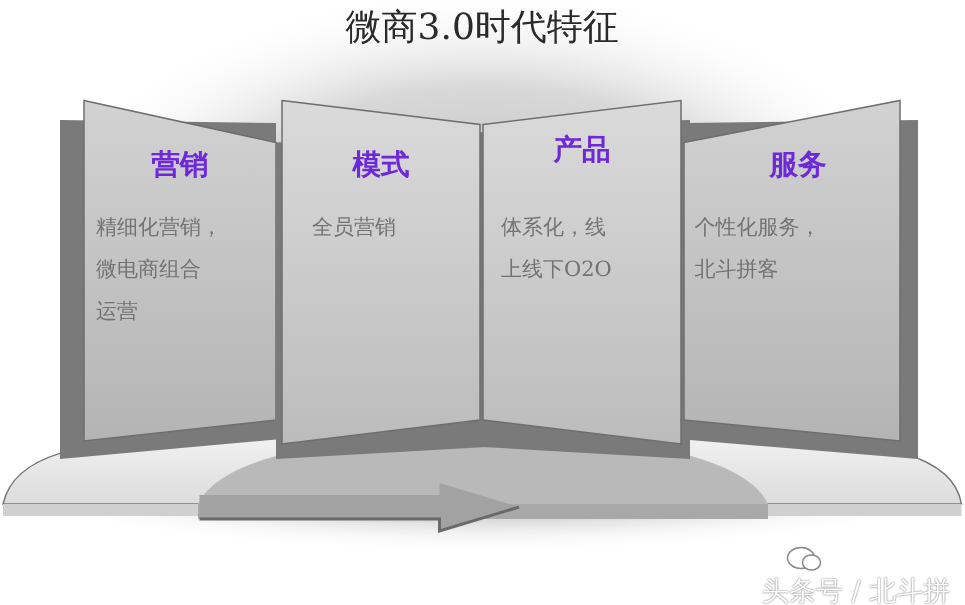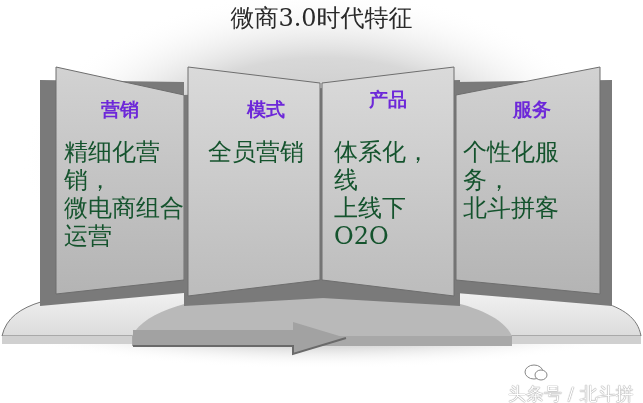--- a/index.html
+++ b/index.html
@@ -1,21 +1,21 @@
 <!DOCTYPE html>
 <html><head>
 <meta charset="utf-8">
 <style>
   html, body { margin: 0; padding: 0; }
   body { width: 643px; height: 403px; overflow: hidden; background: #ffffff; font-family: "DejaVu Serif", "Liberation Serif", serif; }
   .canvas { position: relative; width: 643px; height: 403px; }
   svg.bg { position: absolute; left: 0; top: 0; }
   .title { position: absolute; left: 0; width: 643px; top: 2px; text-align: center; font-size: 24px; color: #2a2a2a; letter-spacing: 0px; }
   .panel-head { position: absolute; font-family: "DejaVu Sans", "Liberation Sans", sans-serif; font-weight: bold; font-size: 19px; color: #6d28d9; text-align: center; }
-  .panel-body { position: absolute; font-size: 24px; line-height: 28px; color: #14532d; }
+  .panel-body { position: absolute; font-size: 14px; line-height: 28px; color: #737373; }
   .watermark { position: absolute; font-family: "DejaVu Sans", "Liberation Sans", sans-serif; color: #ffffff; text-shadow: 0 0 1px #888, 0 0 1px #888; }
   .wm1 { left: 562px; top: 366px; font-size: 15px; }
   .wm2 { left: 508px; top: 382px; font-size: 18px; }
   .wm-icon { position: absolute; left: 524px; top: 364px; width: 24px; height: 18px; }
 </style>
 </head>
 <body>
 
 <div class="canvas">
   <svg class="bg" width="643" height="403" viewBox="0 0 643 403">
@@ -72,21 +72,21 @@
 
   <div class="title">微商3.0时代特征</div>
 
   <div class="panel-head" style="left:70px; top:97px; width:100px;">营销</div>
   <div class="panel-body" style="left:64px; top:138px; width:130px;">
     <div>精细化营销，</div>
     <div>微电商组合</div>
     <div>运营</div>
   </div>
 
-  <div class="panel-head" style="left:216px; top:97px; width:100px;">模式</div>
+  <div class="panel-head" style="left:204px; top:97px; width:100px;">模式</div>
   <div class="panel-body" style="left:208px; top:138px; width:110px;">
     <div>全员营销</div>
   </div>
 
   <div class="panel-head" style="left:338px; top:87px; width:100px;">产品</div>
   <div class="panel-body" style="left:334px; top:138px; width:115px;">
     <div>体系化，线</div>
     <div>上线下O2O</div>
   </div>
 

